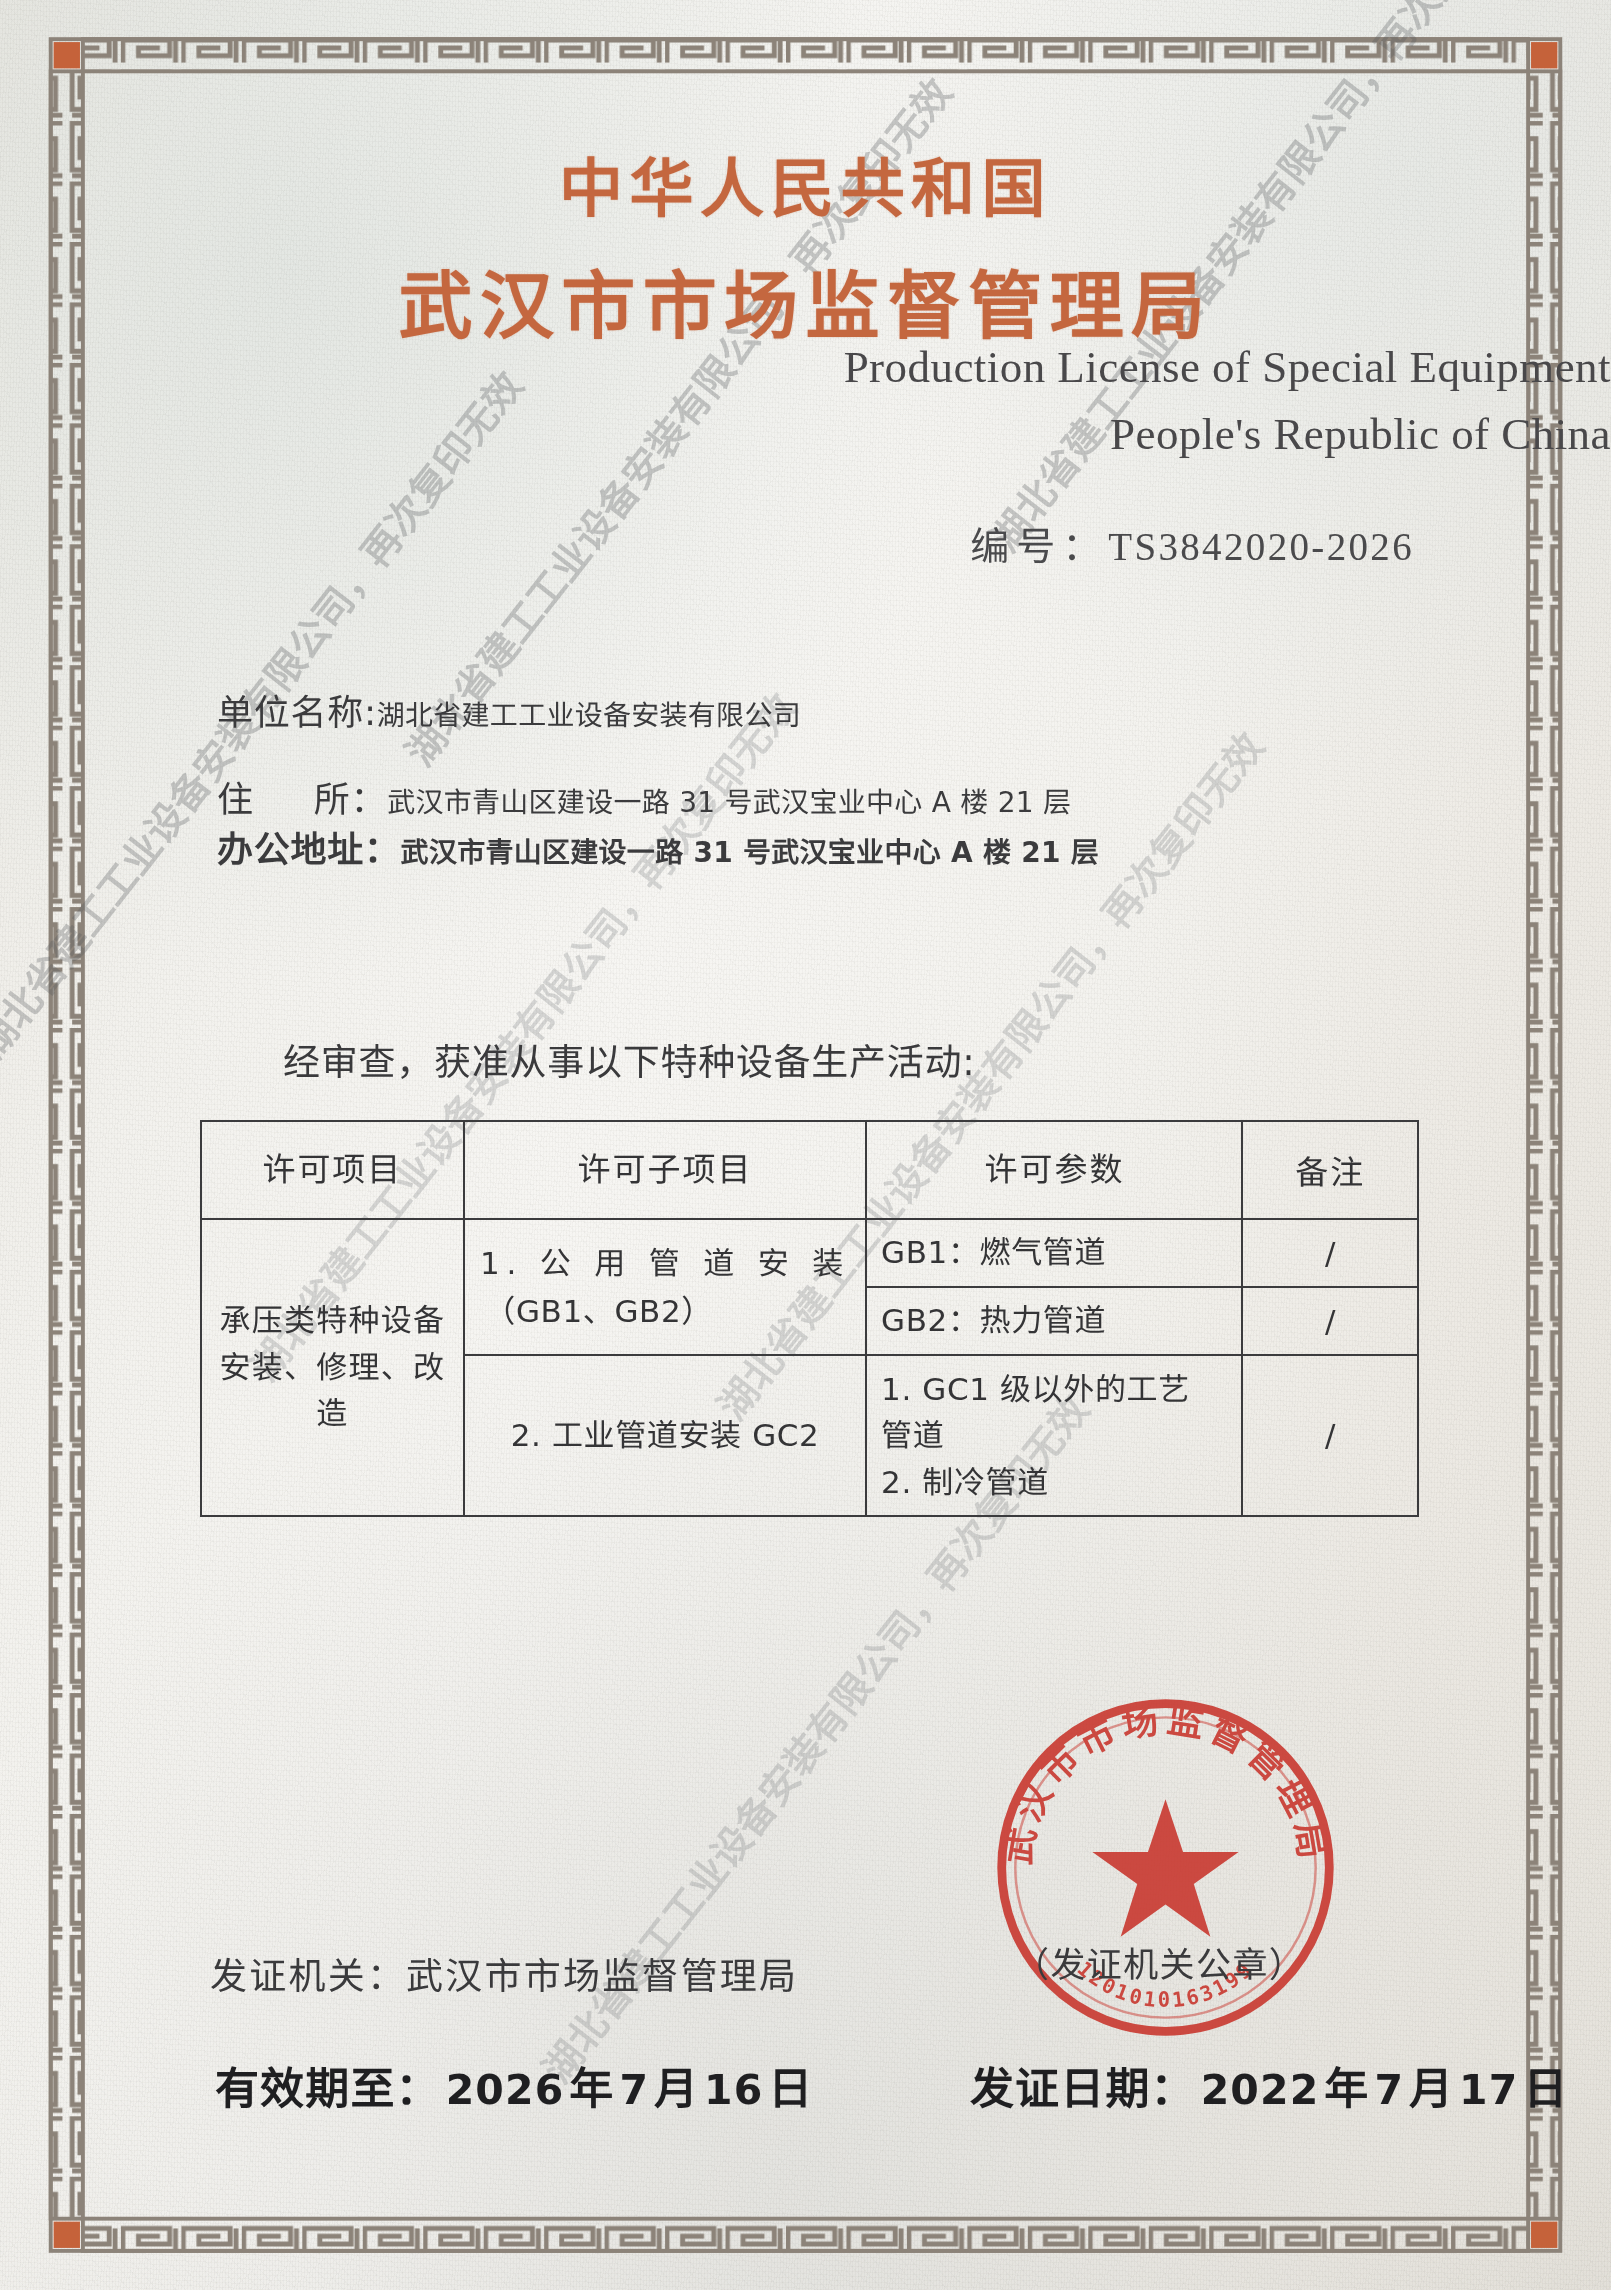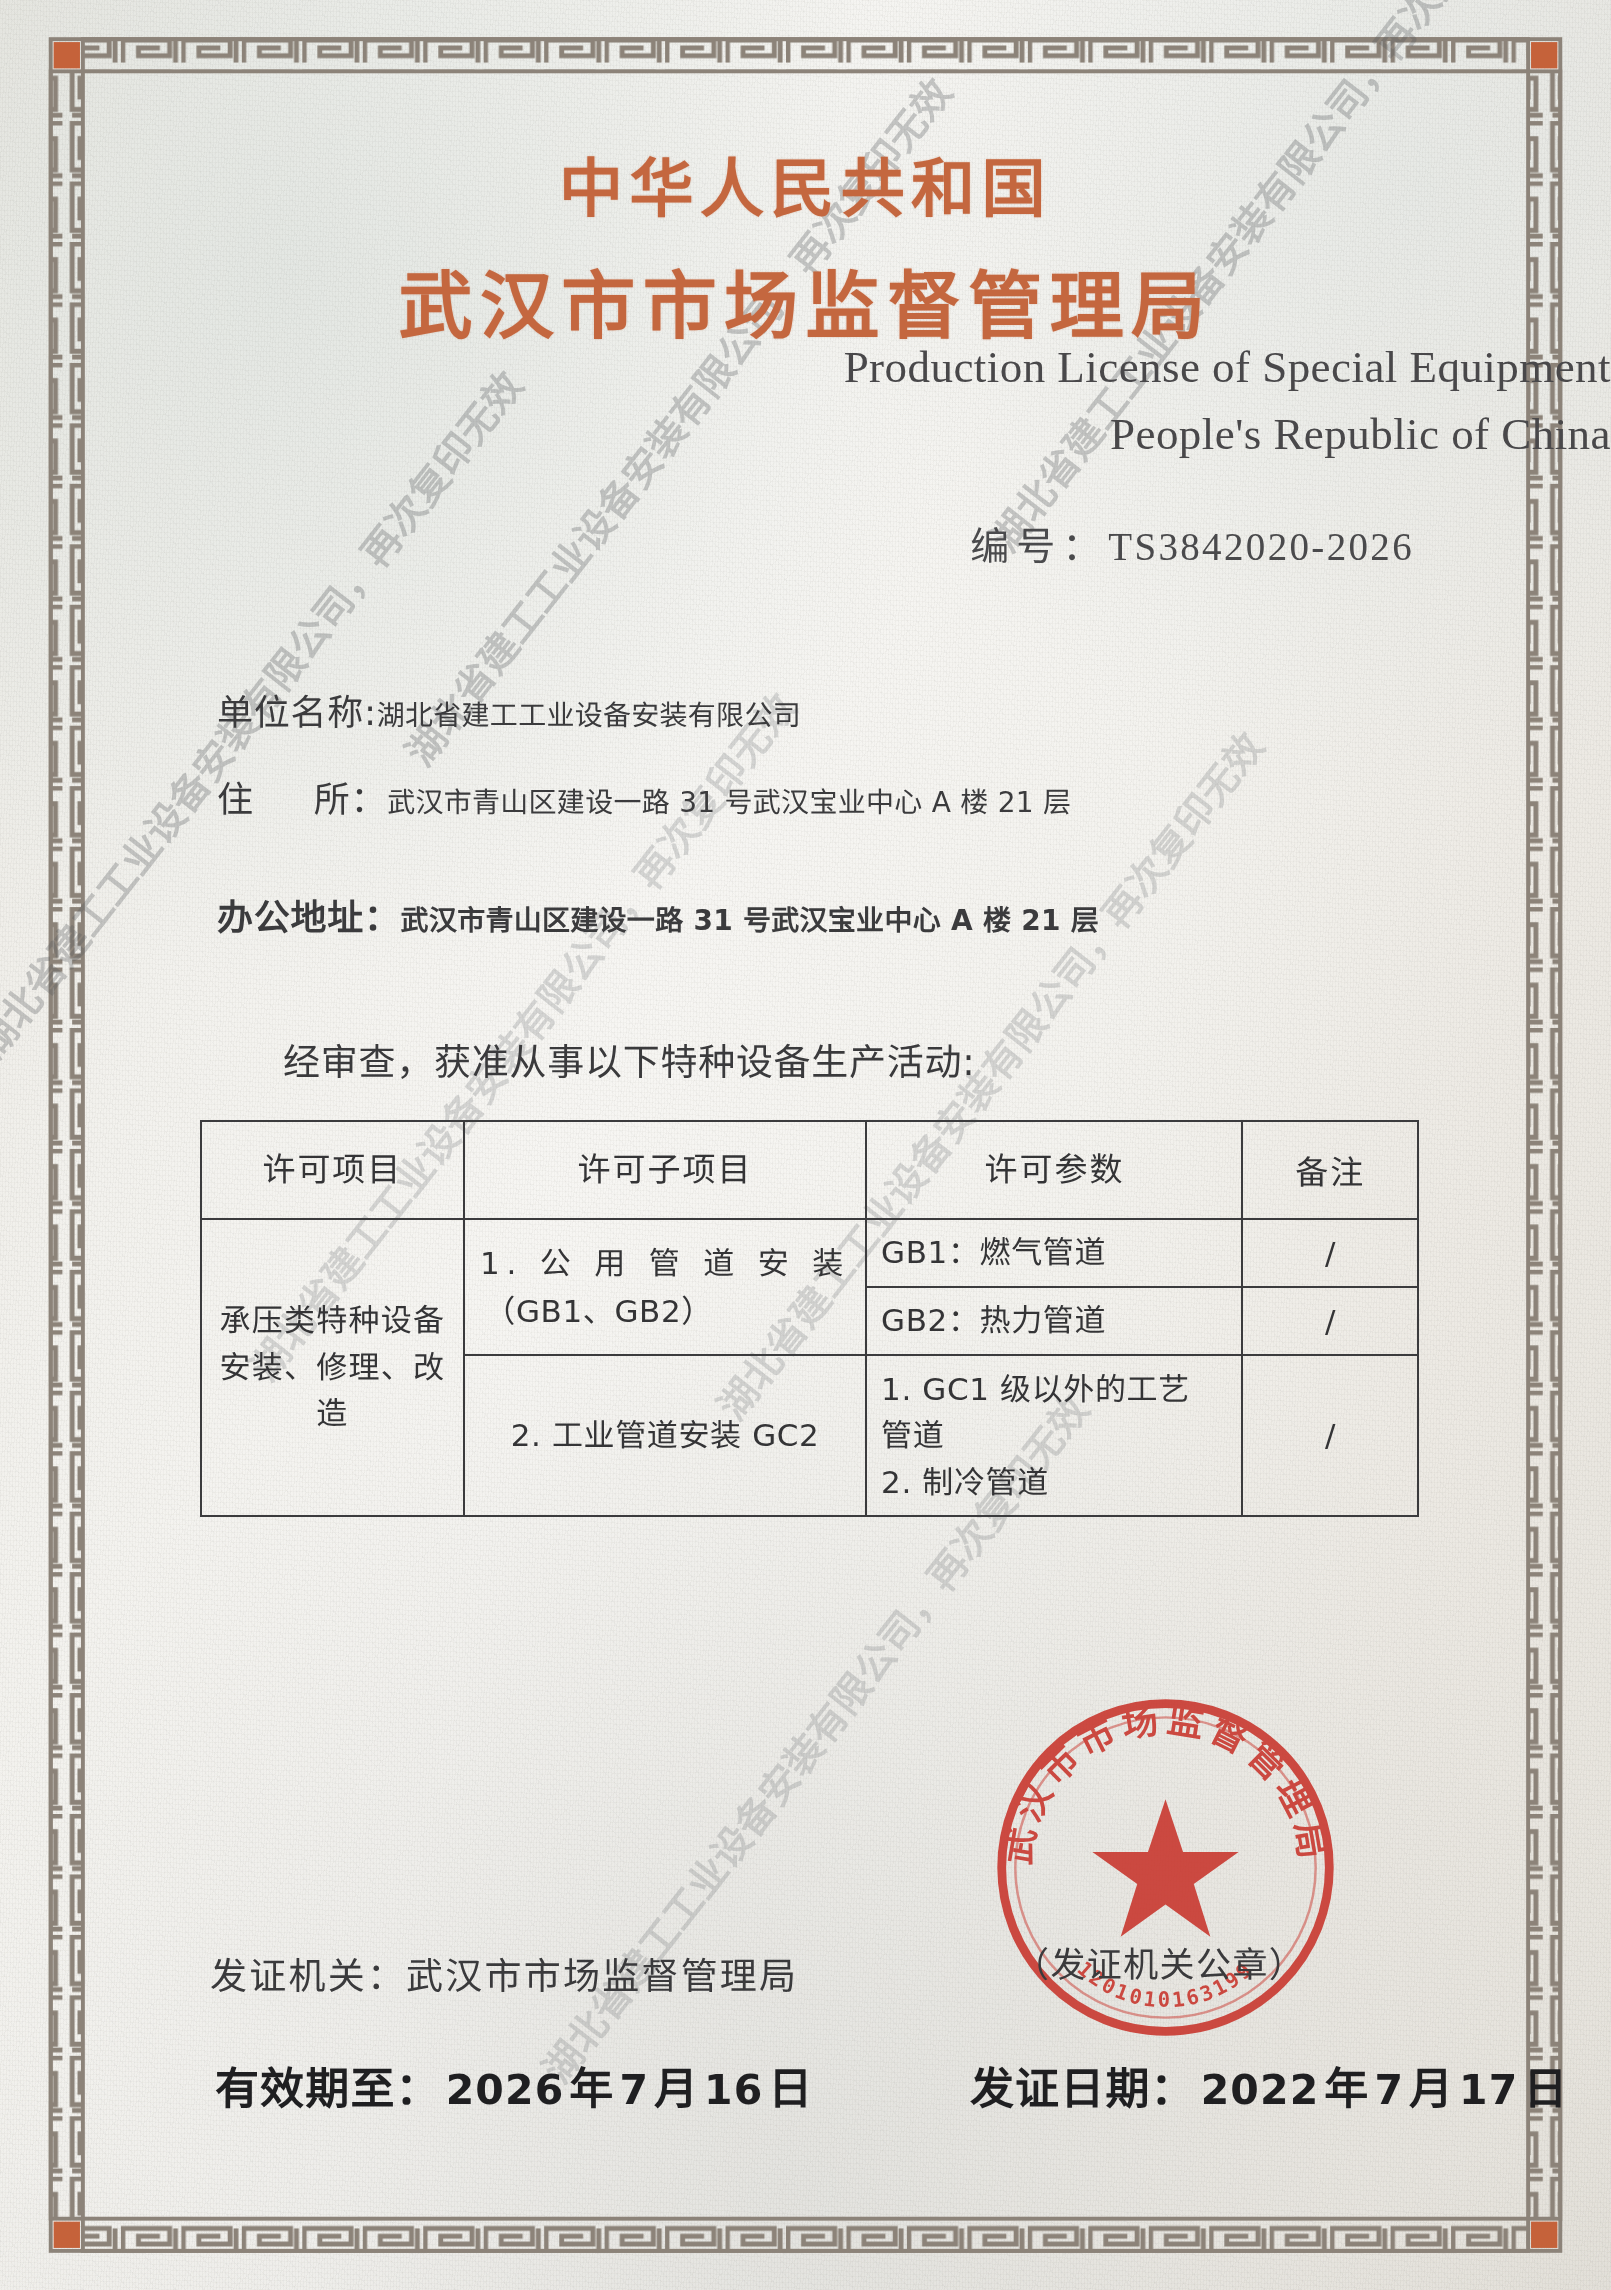--- a/index.html
+++ b/index.html
@@ -79,21 +79,21 @@
     display:flex;align-items:baseline;white-space:nowrap;
     font-family:"DejaVu Sans","Liberation Sans",sans-serif;
     color:#3b3b3d;
   }
   .inforow .lab{font-size:36px;letter-spacing:.02em;}
   .inforow .val{font-size:28px;letter-spacing:.01em;}
   #row-name{top:683px;}
   #row-name .lab{letter-spacing:.02em;}
   #row-addr{top:770px;}
   #row-addr .lab{letter-spacing:.02em;}
-  #row-office{top:888px;font-weight:700;text-align:right;}
+  #row-office{top:820px;font-weight:700;text-align:right;}
   #row-office .lab{font-weight:700;}
   #row-office .val{font-weight:700;}
   .spacer-wide{display:inline-block;width:60px;}
 
   #stmt{
     position:absolute;left:283px;top:1032px;
     font-family:"DejaVu Sans","Liberation Sans",sans-serif;
     font-size:37px;color:#3a3a3c;letter-spacing:.02em;white-space:nowrap;
   }
 

